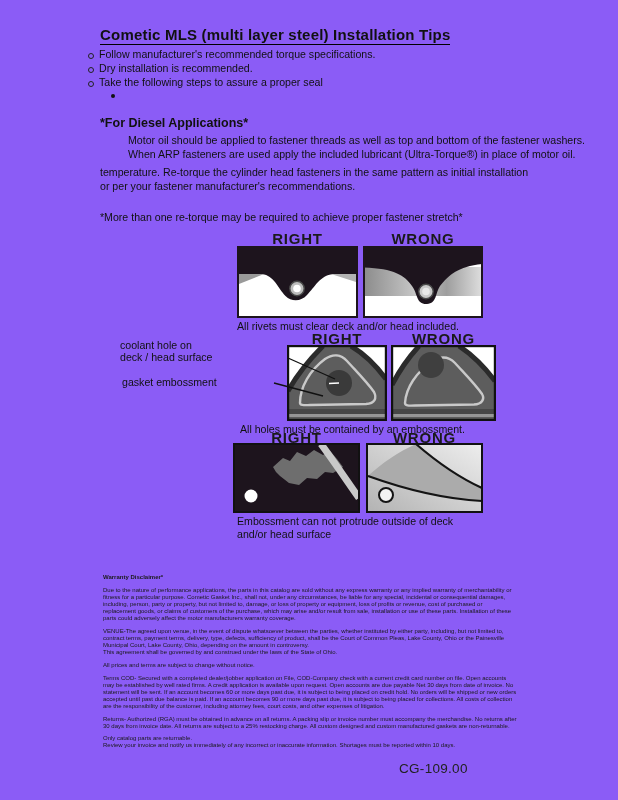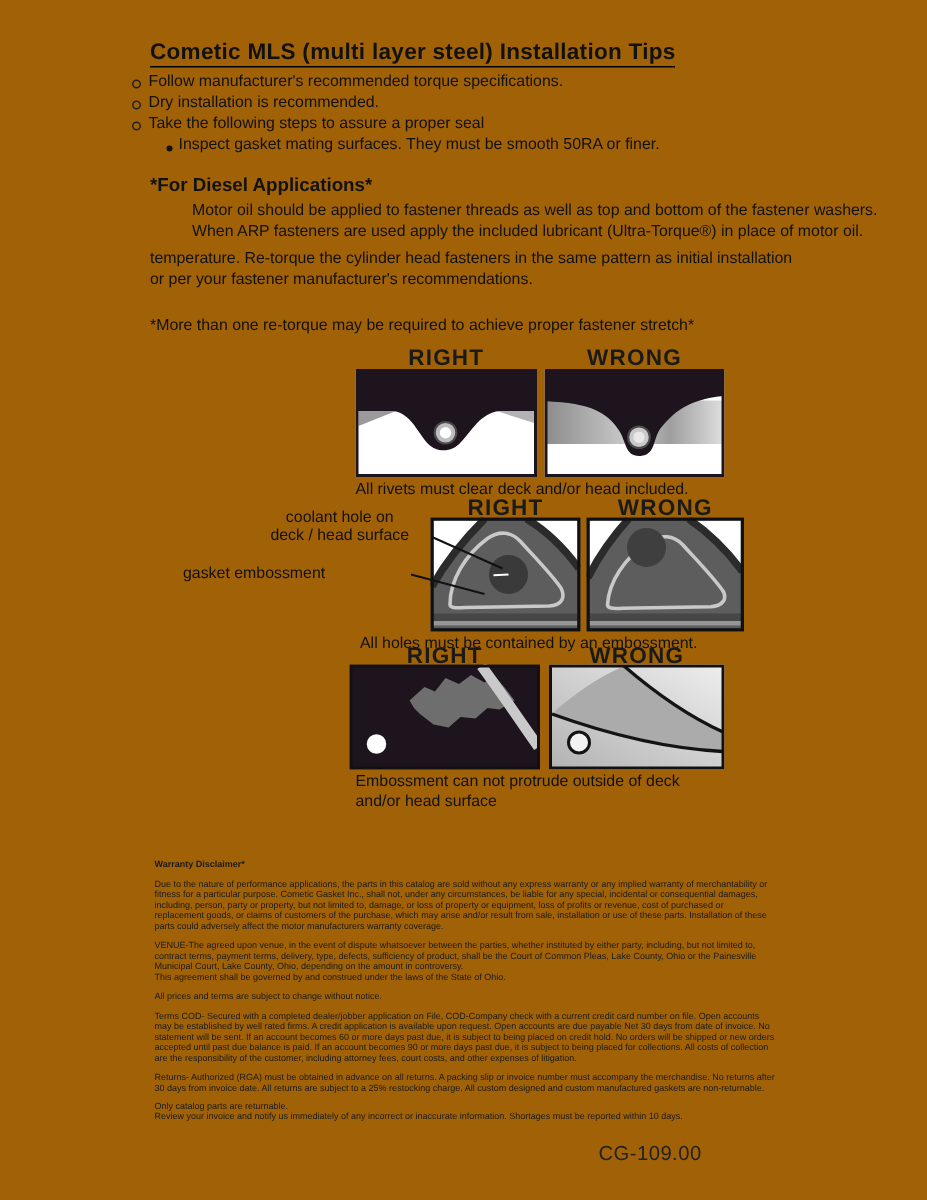--- a/index.html
+++ b/index.html
@@ -1,16 +1,16 @@
 <!DOCTYPE html>
 <html><head>
 <meta charset="utf-8">
 <style>
   html,body{margin:0;padding:0;background:#e8e8e8;}
-  #page{position:relative;width:618px;height:800px;background:#a16207;overflow:hidden;
+  #page{position:relative;width:618px;height:800px;background:#8b5cf6;overflow:hidden;
         font-family:"Liberation Sans", sans-serif;color:#111;}
   .abs{position:absolute;}
   
   #title{left:100px;top:26px;font-size:15px;font-weight:bold;letter-spacing:.2px;
          border-bottom:1.5px solid #000;padding-bottom:1px;}
   
   #bullets{left:88px;top:47px;font-size:10.6px;line-height:14px;white-space:nowrap;}
   .bline{display:flex;align-items:center;}
   .bline.sub{margin-left:23px;}
   .obullet{width:4px;height:4px;border:1px solid #222;border-radius:50%;margin:4.5px 5px 0 0;flex:none;}
@@ -49,21 +49,20 @@
     <div class="bline">
       <span class="obullet"></span>
       <span>Dry installation is recommended.</span>
     </div>
     <div class="bline">
       <span class="obullet"></span>
       <span>Take the following steps to assure a proper seal</span>
     </div>
     <div class="bline sub">
       <span class="dbullet"></span>
-      <span>Inspect gasket mating surfaces.  They must be smooth 50RA or finer.</span>
     </div>
   </div>
 
   <div class="abs" id="diesel-h">*For Diesel Applications*</div>
   <div class="abs para" id="p1">
     <div>Motor oil should be applied to fastener threads as well as top and bottom of the fastener washers.</div>
     <div>When ARP fasteners are used apply the included lubricant (Ultra-Torque®) in place of motor oil.</div>
   </div>
   <div class="abs para" id="p2">
     <div>temperature. Re-torque the cylinder head fasteners in the same pattern as initial installation</div>
@@ -101,21 +100,21 @@
       <circle cx="63" cy="45.5" r="7.2" fill="#c9c9c9" stroke="#4a4a4a" stroke-width="1.4"></circle>
       <circle cx="63" cy="45.5" r="3.8" fill="#e8e8e8"></circle>
       <rect x="1" y="1" width="118" height="70" fill="none" stroke="#1d141d" stroke-width="2"></rect>
     </svg>
   </div>
   <div class="abs caption" style="left:237px;top:320px;">All rivets must clear deck and/or head included.</div>
 
   <div class="abs dlabel" style="left:287px;top:330px;width:100px;">RIGHT</div>
   <div class="abs dlabel" style="left:391px;top:330px;width:105px;">WRONG</div>
 
-  <div class="abs sidelabel" style="left:148px;top:340px;width:157px;text-align:center;">
+  <div class="abs sidelabel" style="left:120px;top:340px;width:157px;text-align:left;">
     <div>coolant hole on</div>
     <div>deck / head surface</div>
   </div>
   <div class="abs sidelabel" style="left:122px;top:377px;">gasket embossment</div>
 
   <svg class="abs" id="ptr-overlay" style="left:268px;top:352px;" width="80" height="50" viewBox="0 0 80 50">
     <line x1="20" y1="6" x2="67" y2="27" stroke="#111" stroke-width="1.3"></line>
     <line x1="6" y1="31" x2="55" y2="44" stroke="#111" stroke-width="1.3"></line>
   </svg>
 

